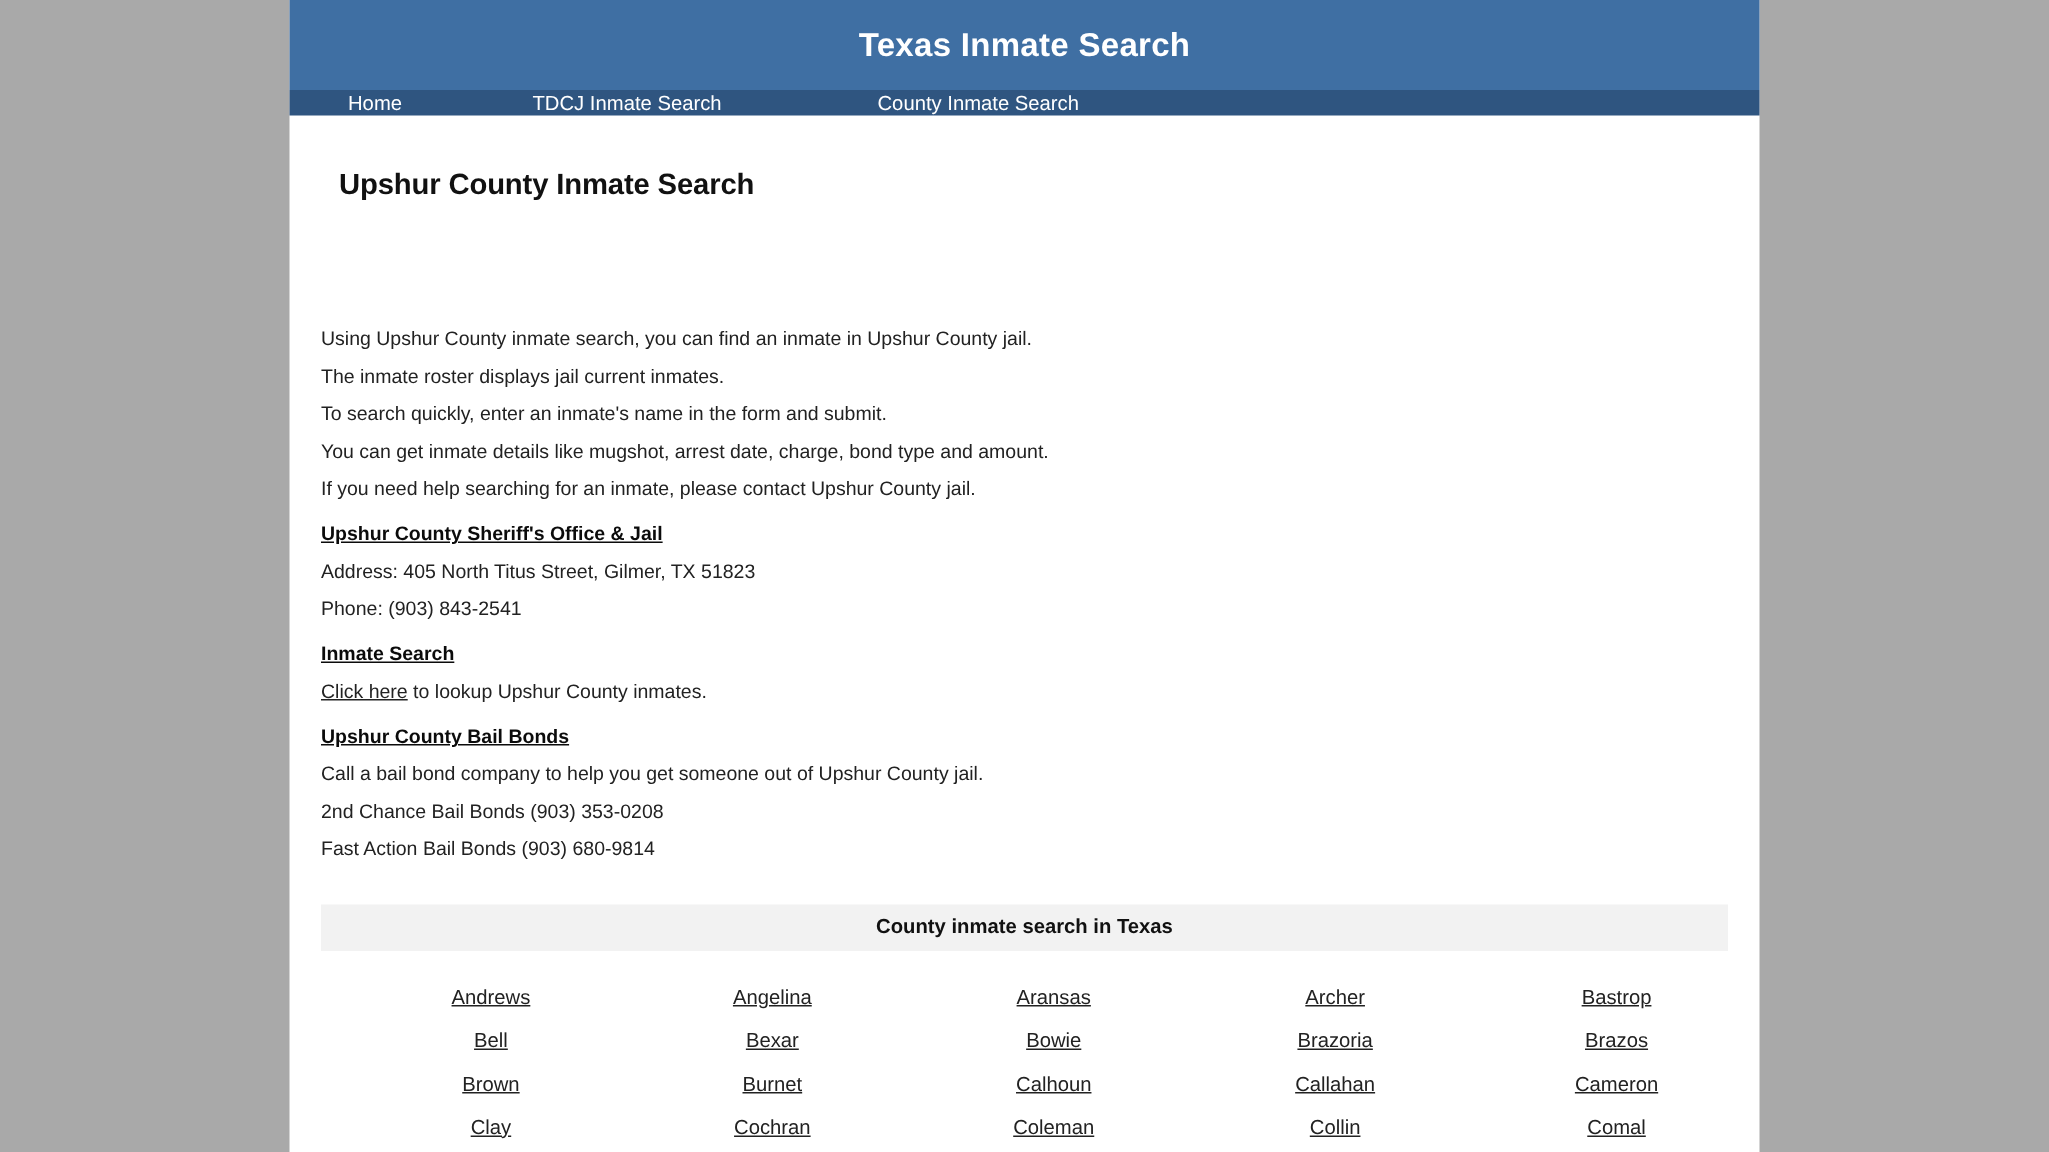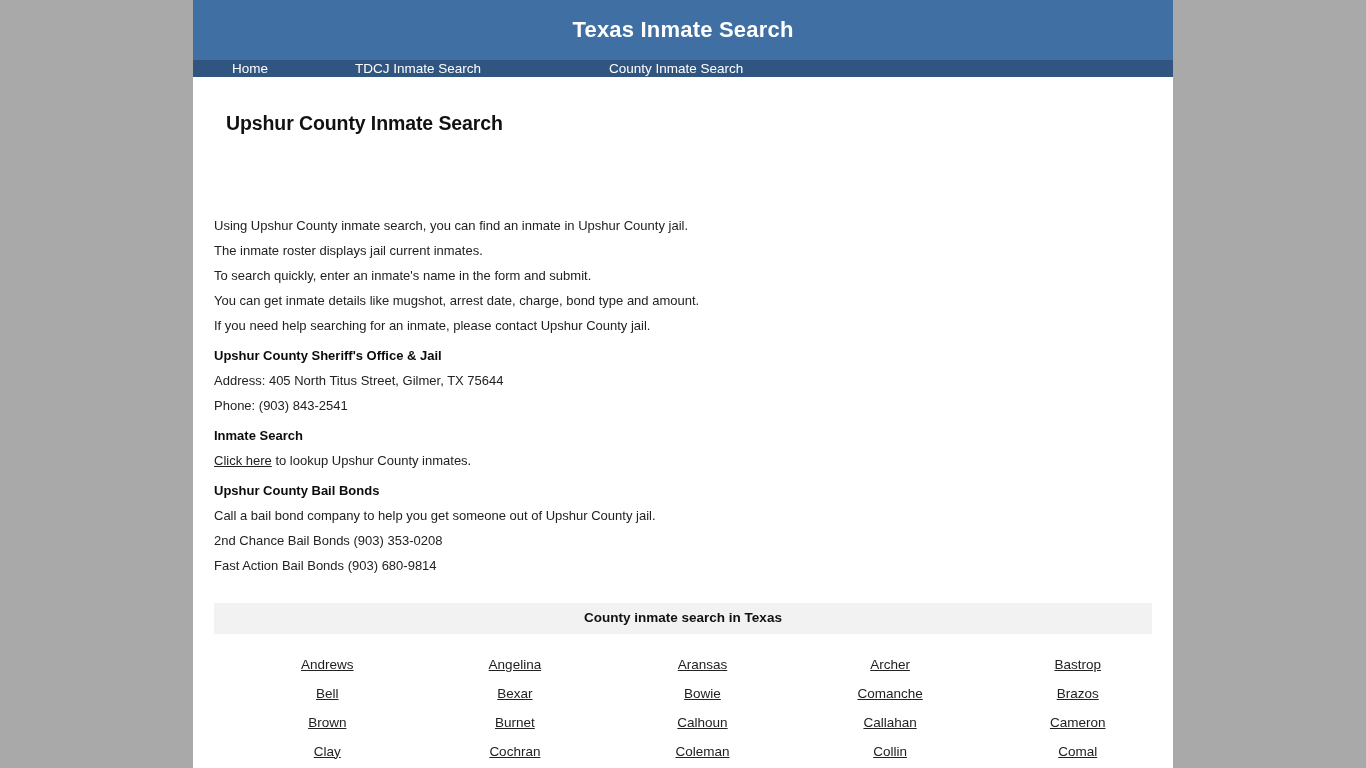--- a/index.html
+++ b/index.html
@@ -54,21 +54,21 @@
   .nav-item {
     color: #ffffff;
     font-size: 13.5px;
     text-decoration: none;
     white-space: nowrap;
     line-height: 1;
     display: inline-block;
   }
   .nav-item.home      { width: 123px; }
   .nav-item.tdcj      { width: 230px; }
-  .nav-item.county    { width: auto; margin-left: 24px; }
+  .nav-item.county    { width: auto; }
 
   
   .content {
     padding: 0 21px;
   }
   .page-title {
     font-size: 19.5px;
     font-weight: bold;
     color: #111111;
     margin: 12px;
@@ -84,20 +84,21 @@
   .line {
     font-size: 13px;
     color: #222222;
     line-height: 25px;
     white-space: nowrap;
   }
   .line.bold {
     font-weight: bold;
     color: #0b0b0b;
     padding-top: 5px;
+    text-decoration: underline;
   }
   .inline-link {
     color: #222222;
     text-decoration: underline;
   }
 
   
   .county-section {
     margin-top: 25px;
   }
@@ -153,21 +154,21 @@
     <div class="intro">
       <div class="line">Using Upshur County inmate search, you can find an inmate in Upshur County jail.</div>
       <div class="line">The inmate roster displays jail current inmates.</div>
       <div class="line">To search quickly, enter an inmate's name in the form and submit.</div>
       <div class="line">You can get inmate details like mugshot, arrest date, charge, bond type and amount.</div>
       <div class="line">If you need help searching for an inmate, please contact Upshur County jail.</div>
     </div>
 
     <div>
       <div class="line bold">Upshur County Sheriff's Office &amp; Jail</div>
-      <div class="line">Address: 405 North Titus Street, Gilmer, TX 75644</div>
+      <div class="line">Address: 405 North Titus Street, Gilmer, TX 51823</div>
       <div class="line">Phone: (903) 843-2541</div>
     </div>
 
     <div>
       <div class="line bold">Inmate Search</div>
       <div class="line"><a class="inline-link" href="#">Click here</a><span> to lookup Upshur County inmates.</span></div>
     </div>
 
     <div>
       <div class="line bold">Upshur County Bail Bonds</div>
@@ -197,21 +198,21 @@
           <div class="county-cell">
             <a class="county-link" href="#">Bell</a>
           </div>
           <div class="county-cell">
             <a class="county-link" href="#">Bexar</a>
           </div>
           <div class="county-cell">
             <a class="county-link" href="#">Bowie</a>
           </div>
           <div class="county-cell">
-            <a class="county-link" href="#">Comanche</a>
+            <a class="county-link" href="#">Brazoria</a>
           </div>
           <div class="county-cell">
             <a class="county-link" href="#">Brazos</a>
           </div>
           <div class="county-cell">
             <a class="county-link" href="#">Brown</a>
           </div>
           <div class="county-cell">
             <a class="county-link" href="#">Burnet</a>
           </div>

